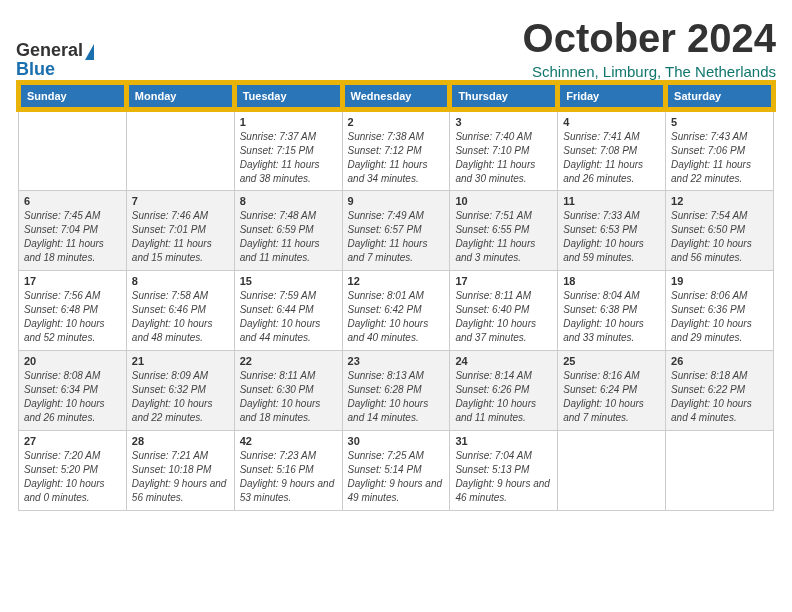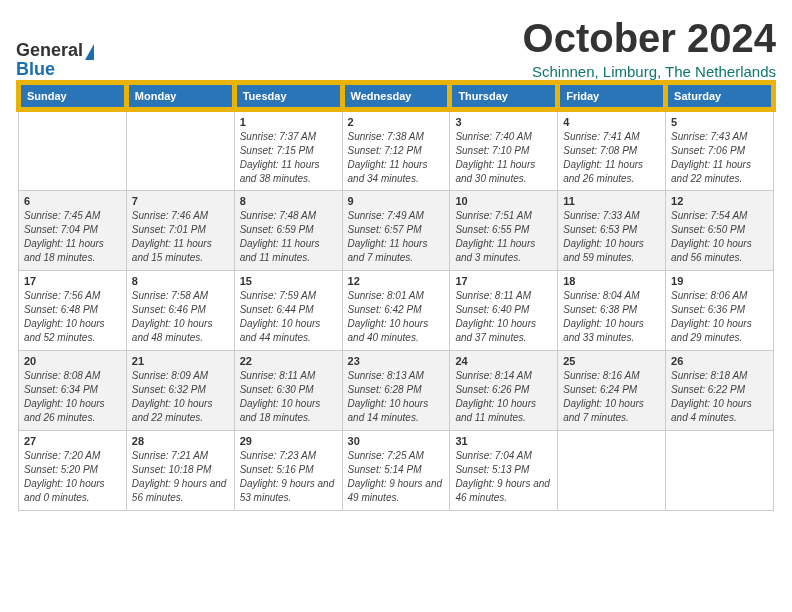--- a/index.html
+++ b/index.html
@@ -283,21 +283,21 @@
 Sunset: 5:20 PM
 Daylight: 10 hours and 0 minutes.</div>
         </td>
         <td>
           <div class="day-number">28</div>
           <div class="day-info">Sunrise: 7:21 AM
 Sunset: 10:18 PM
 Daylight: 9 hours and 56 minutes.</div>
         </td>
         <td>
-          <div class="day-number">29</div>
+          <div class="day-number">42</div>
           <div class="day-info">Sunrise: 7:23 AM
 Sunset: 5:16 PM
 Daylight: 9 hours and 53 minutes.</div>
         </td>
         <td>
           <div class="day-number">30</div>
           <div class="day-info">Sunrise: 7:25 AM
 Sunset: 5:14 PM
 Daylight: 9 hours and 49 minutes.</div>
         </td>

